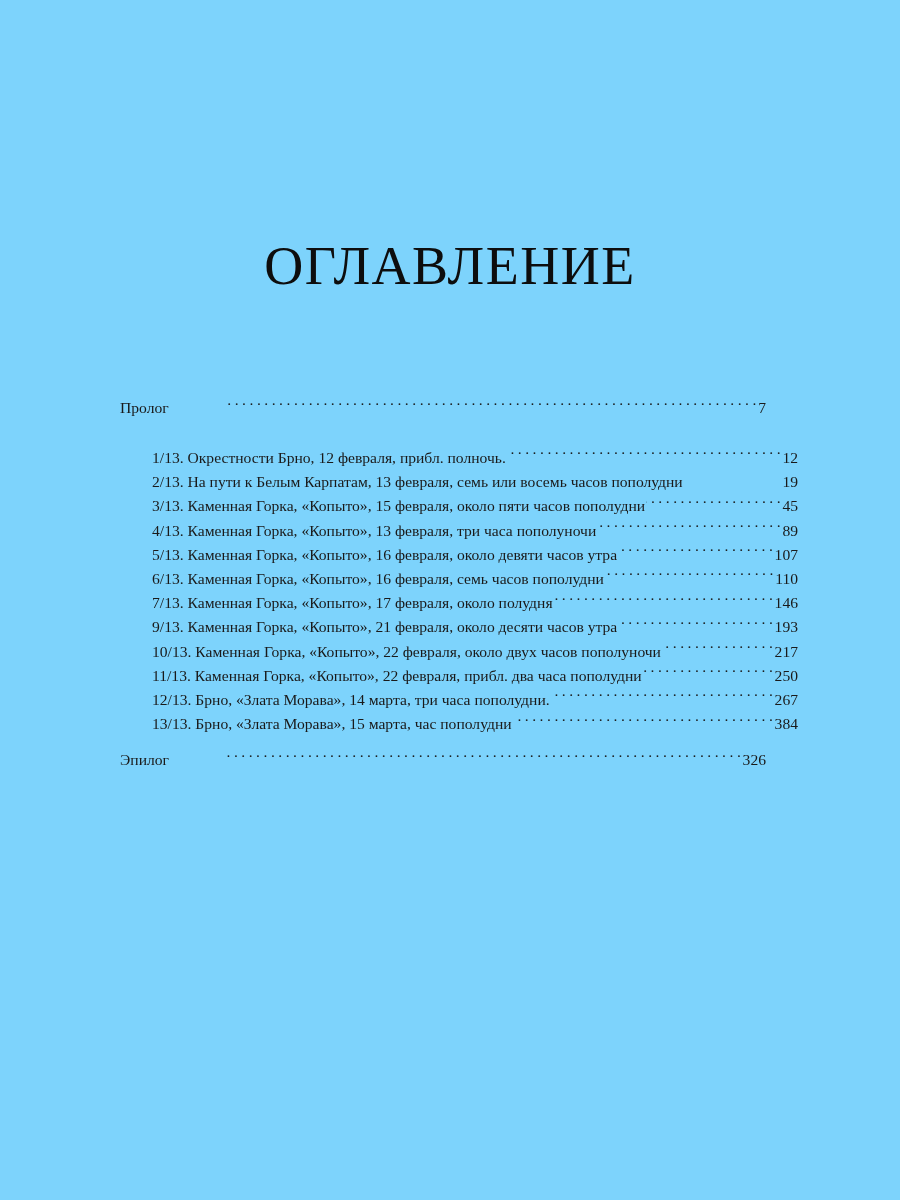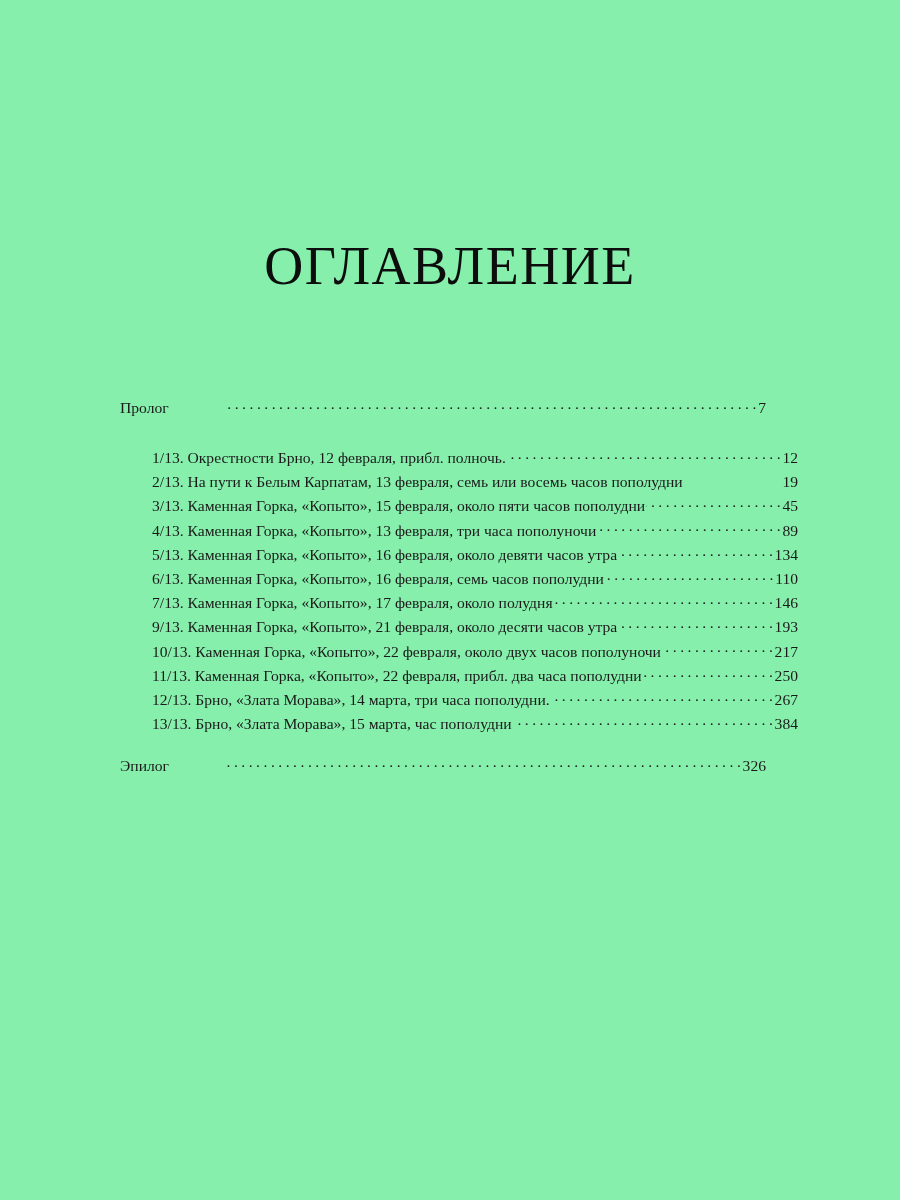--- a/index.html
+++ b/index.html
@@ -14,21 +14,21 @@
     position: relative;
     overflow: hidden;
     font-family: "Liberation Serif", "DejaVu Serif", serif;
     color: #111111;
     -webkit-font-smoothing: antialiased;
   }
 
   .page {
     position: absolute;
     inset: 0;
-    background: #86efac;
+    background: #7dd3fc;
   }
 
   
   .toc-title {
     position: absolute;
     top: 238px;
     left: 0;
     width: 900px;
     text-align: center;
     font-family: "Liberation Serif", "DejaVu Serif", serif;
@@ -43,21 +43,21 @@
   
   .toc-body {
     position: absolute;
     left: 120px;
     top: 396px;
     width: 646px;
   }
 
   .toc-row {
     display: flex;
-    align-items: center;
+    align-items: flex-start;
     width: 100%;
     font-size: 15.6px;
     line-height: 24px;
     color: #1a1a1a;
     white-space: nowrap;
   }
 
   .toc-row .label {
     flex: 0 0 auto;
   }
@@ -107,21 +107,21 @@
   .chapters {
     margin-top: 26px;
   }
 
   .chapters .toc-row {
     line-height: 24.2px;
     margin-left: 32px;
   }
 
   .section-epilog {
-    margin-top: 18px;
+    margin-top: 12px;
     font-family: Liberation Serif, serif;
   }
 </style>
 </head>
 <body style="background: rgb(255, 255, 255); color: rgb(26, 26, 26);">
 
 <div class="page">
 
   <div class="toc-title">ОГЛАВЛЕНИЕ</div>
 
@@ -152,21 +152,21 @@
           <span class="page-num">45</span>
         </div>
         <div class="toc-row">
           <span class="label">4/13. Каменная Горка, «Копыто», 13 февраля, три часа пополуночи</span>
           <span class="leader"></span>
           <span class="page-num">89</span>
         </div>
         <div class="toc-row">
           <span class="label">5/13.  Каменная Горка, «Копыто», 16 февраля, около девяти часов утра</span>
           <span class="leader"></span>
-          <span class="page-num">134</span>
+          <span class="page-num">107</span>
         </div>
         <div class="toc-row">
           <span class="label">6/13. Каменная Горка, «Копыто», 16 февраля, семь часов пополудни</span>
           <span class="leader"></span>
           <span class="page-num">110</span>
         </div>
         <div class="toc-row">
           <span class="label">7/13. Каменная Горка, «Копыто», 17 февраля, около полудня</span>
           <span class="leader"></span>
           <span class="page-num">146</span>

